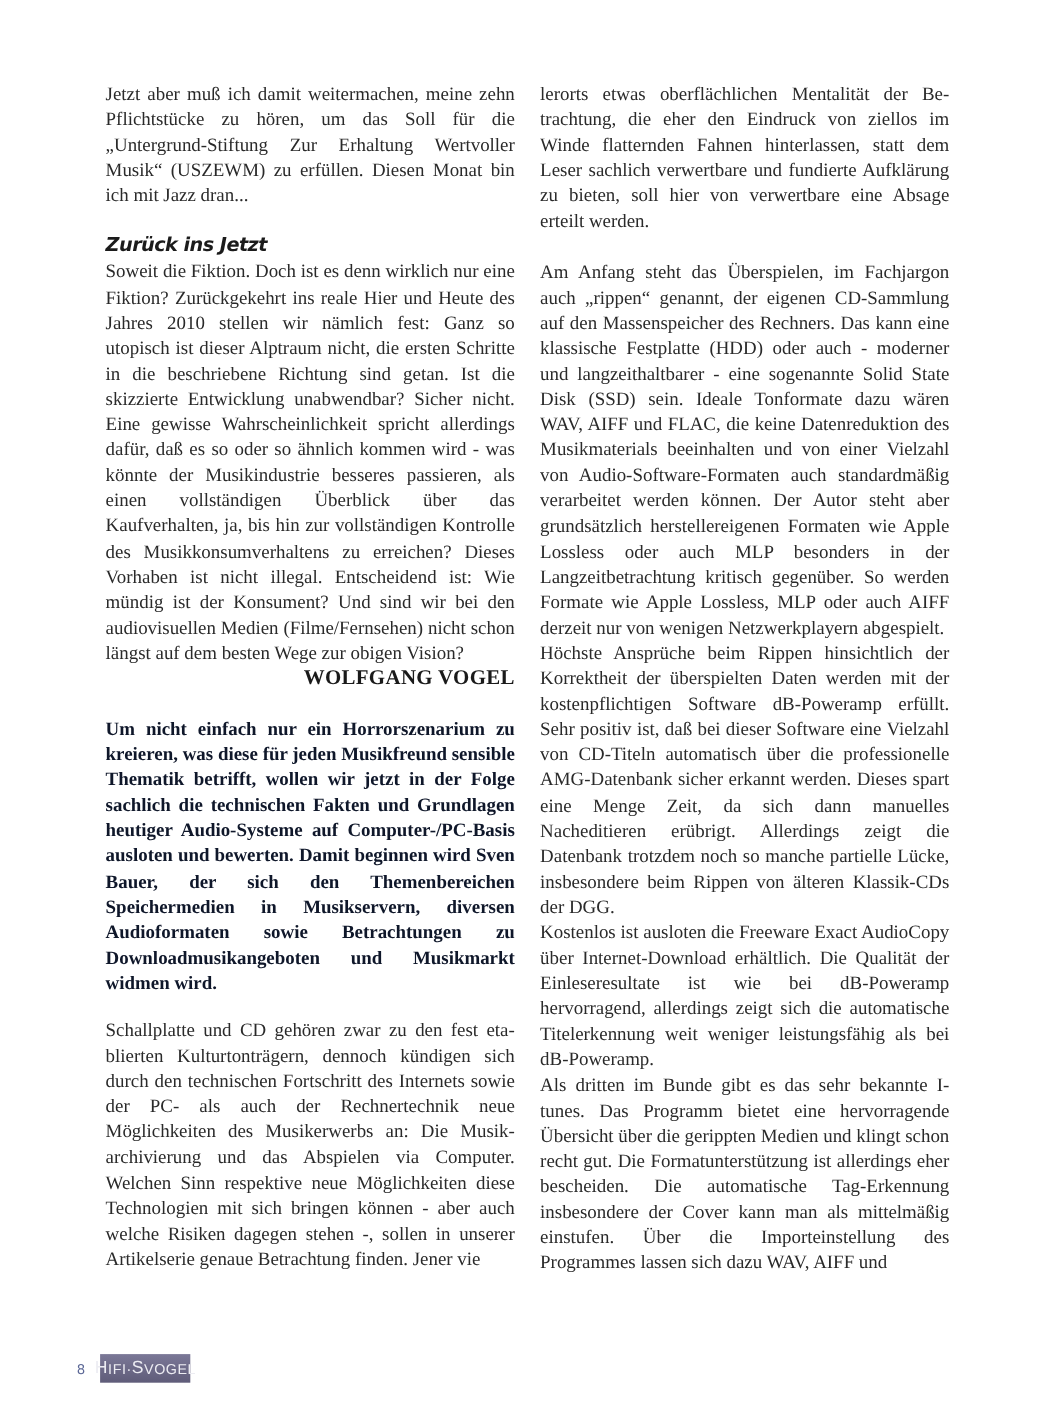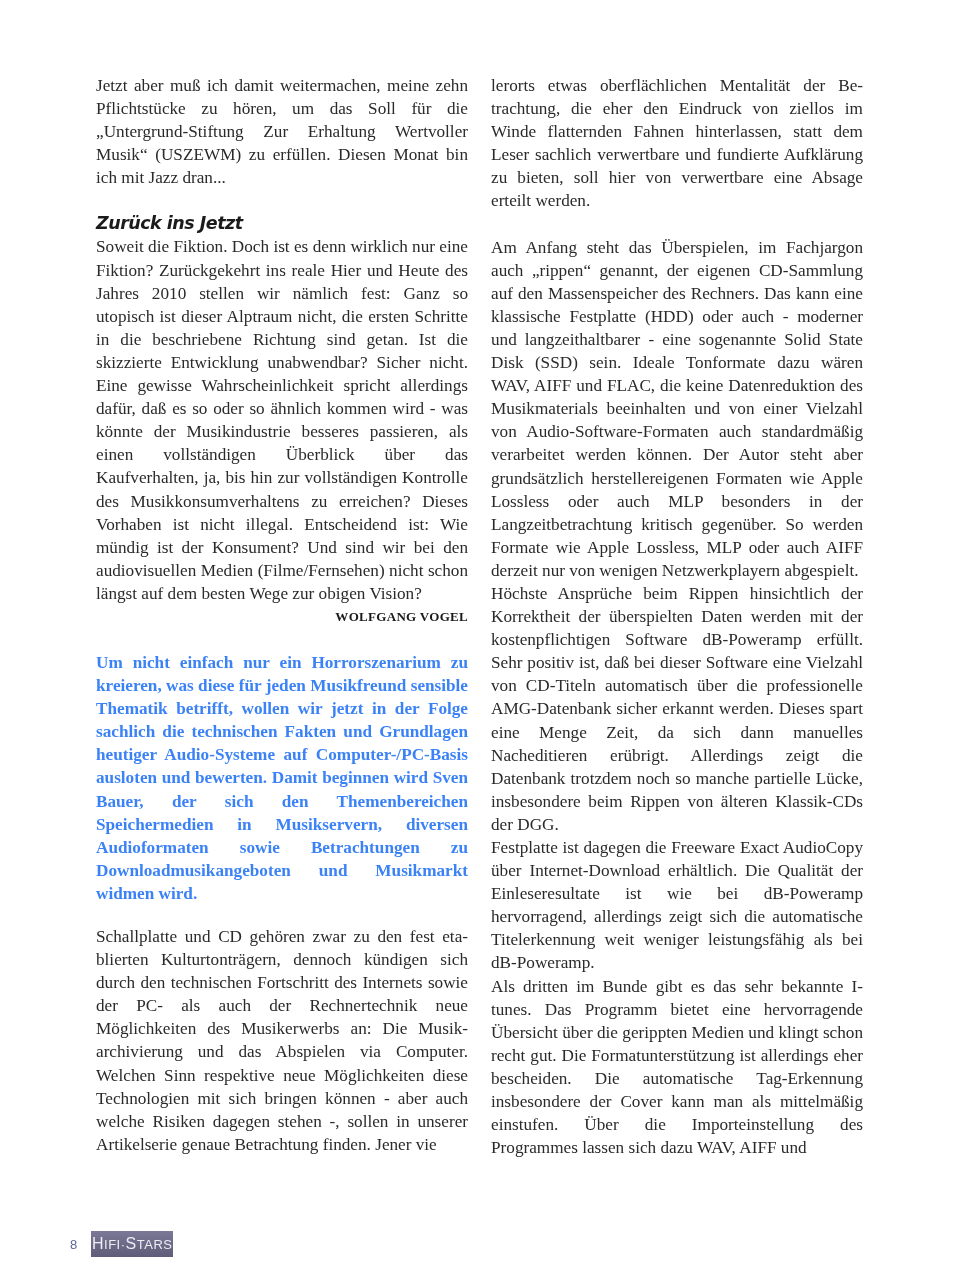--- a/index.html
+++ b/index.html
@@ -10,35 +10,35 @@
   .col-right { left: 491px; }
   p, .para {
     font-family: "Liberation Serif", "DejaVu Serif", serif;
     font-size: 17.2px;
     line-height: 23.1px;
     color: #2a2a2a;
     text-align: justify;
     margin: 0;
     hyphens: manual;
   }
-  .bold { font-weight: bold; color: #3b82f6; }
+  .bold { font-weight: bold; color: #0f172a; }
   h2 {
     font-family: "DejaVu Sans", "Liberation Sans", sans-serif;
     font-size: 17.5px;
     font-weight: bold;
     color: #1b1b1b;
     margin: 0;
     line-height: 23px;
     letter-spacing: -0.5px;
     font-style: italic;
   }
   .author {
     font-family: "Liberation Serif", serif;
     font-weight: bold;
-    font-size: 13px;
+    font-size: 19px;
     text-align: right;
     color: #1a1a1a;
     line-height: 23px;
     letter-spacing: 0.3px;
   }
   .gap-lg { height: 23px; }
   .gap-md { height: 20px; }
   .footer { position: absolute; left: 70px; top: 1216px; display: flex; align-items: center; }
   .page-num {
     font-family: "Liberation Sans", sans-serif;
@@ -72,28 +72,28 @@
     <p class="bold">Um nicht einfach nur ein Horrorszenarium zu kreieren, was diese für jeden Musikfreund sensible Thematik betrifft, wollen wir jetzt in der Folge sachlich die technischen Fakten und Grundlagen heutiger Audio-Systeme auf Computer-/PC-Basis ausloten und bewerten. Damit beginnen wird Sven Bauer, der sich den Themenbereichen Speichermedien in Musikservern, diversen Audioformaten sowie Betrachtungen zu Downloadmusikangeboten und Musikmarkt widmen wird.</p>
     <div class="gap-md"></div>
     <p>Schallplatte und CD gehören zwar zu den fest eta­blierten Kulturtonträgern, dennoch kündigen sich durch den technischen Fortschritt des Internets sowie der PC- als auch der Rechnertechnik neue Möglichkeiten des Musikerwerbs an: Die Musik­archivierung und das Abspielen via Computer. Welchen Sinn respektive neue Möglichkeiten diese Technologien mit sich bringen können - aber auch welche Risiken dagegen stehen -, sollen in unserer Artikelserie genaue Betrachtung finden. Jener vie­</p>
   </div>
 
   <div class="col col-right">
     <p>lerorts etwas oberflächlichen Mentalität der Be­trachtung, die eher den Eindruck von ziellos im Winde flatternden Fahnen hinterlassen, statt dem Leser sachlich verwertbare und fundierte Auf­klärung zu bieten, soll hier von verwertbare eine Absage erteilt werden.</p>
     <div class="gap-lg"></div>
     <p>Am Anfang steht das Überspielen, im Fachjargon auch „rippen“ genannt, der eigenen CD-Samm­lung auf den Massenspeicher des Rechners. Das kann eine klassische Festplatte (HDD) oder auch - moderner und langzeithaltbarer - eine sogenannte Solid State Disk (SSD) sein. Ideale Tonformate dazu wären WAV, AIFF und FLAC, die keine Da­tenreduktion des Musikmaterials beeinhalten und von einer Vielzahl von Audio-Software-Formaten auch standardmäßig verarbeitet werden können. Der Autor steht aber grundsätzlich herstellereige­nen Formaten wie Apple Lossless oder auch MLP besonders in der Langzeitbetrachtung kritisch ge­genüber. So werden Formate wie Apple Lossless, MLP oder auch AIFF derzeit nur von wenigen Netzwerkplayern abgespielt.</p>
     <p>Höchste Ansprüche beim Rippen hinsichtlich der Korrektheit der überspielten Daten werden mit der kostenpflichtigen Software dB-Poweramp er­füllt. Sehr positiv ist, daß bei dieser Software eine Vielzahl von CD-Titeln automatisch über die pro­fessionelle AMG-Datenbank sicher erkannt wer­den. Dieses spart eine Menge Zeit, da sich dann manuelles Nacheditieren erübrigt. Allerdings zeigt die Datenbank trotzdem noch so manche partielle Lücke, insbesondere beim Rippen von älteren Klassik-CDs der DGG.</p>
-    <p>Festplatte ist dagegen die Freeware Exact Audio­Copy über Internet-Download erhältlich. Die Qualität der Einleseresultate ist wie bei dB-Poweramp hervorragend, allerdings zeigt sich die automatische Titelerkennung weit weniger lei­stungsfähig als bei dB-Poweramp.</p>
+    <p>Kostenlos ist ausloten die Freeware Exact Audio­Copy über Internet-Download erhältlich. Die Qualität der Einleseresultate ist wie bei dB-Poweramp hervorragend, allerdings zeigt sich die automatische Titelerkennung weit weniger lei­stungsfähig als bei dB-Poweramp.</p>
     <p>Als dritten im Bunde gibt es das sehr bekannte I-tunes. Das Programm bietet eine hervorragende Übersicht über die gerippten Medien und klingt schon recht gut. Die Formatunterstützung ist al­lerdings eher bescheiden. Die automatische Tag-Erkennung insbesondere der Cover kann man als mittelmäßig einstufen. Über die Importeinstellung des Programmes lassen sich dazu WAV, AIFF und</p>
   </div>
 
   <div class="footer">
     <span class="page-num">8</span>
     <div class="logo">
       <span>H</span>
         <span class="sc">IFI</span>
         <span class="sc">·</span>
         <span>S</span>
-        <span class="sc">TARS</span>
+        <span class="sc">VOGEL</span>
     </div>
   </div>
 
 </div>
 
 </body></html>

